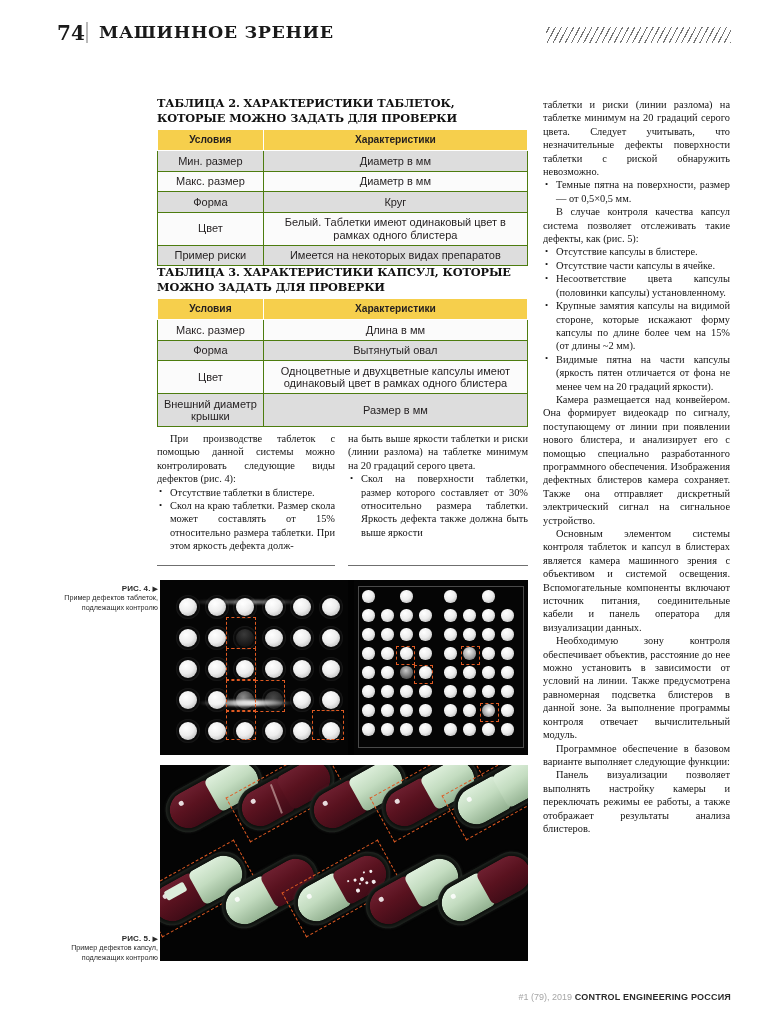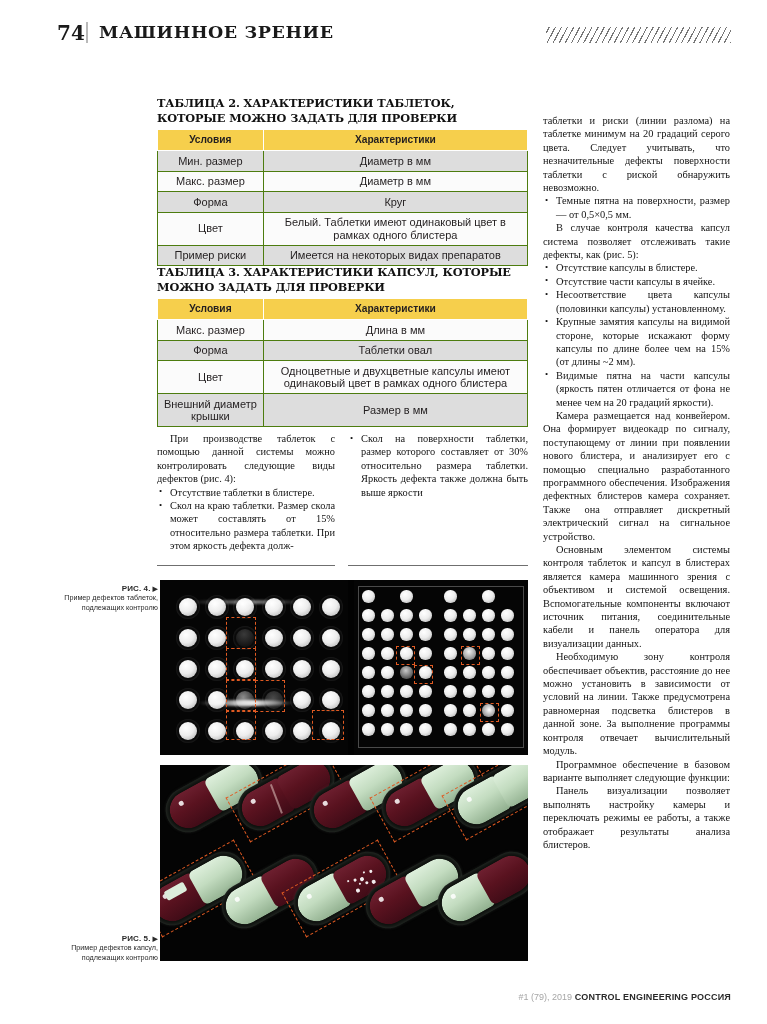--- a/index.html
+++ b/index.html
@@ -136,21 +136,21 @@
   #rule-left {
     position: absolute; left: 157px; top: 565px;
     width: 178px; height: 1px; background: #6f6f6f;
   }
   #rule-right {
     position: absolute; left: 348px; top: 565px;
     width: 180px; height: 1px; background: #6f6f6f;
   }
 
   #rightcol {
-    left: 543px; top: 114px; width: 187px;
+    left: 543px; top: 98px; width: 187px;
   }
 
   
   .fig-caption {
     position: absolute;
     font-family: "Liberation Sans", sans-serif;
     font-size: 7.2px;
     line-height: 9.4px;
     text-align: right;
     color: #2a2a2a;
@@ -312,21 +312,21 @@
       <th>Характеристики</th>
     </tr>
   </thead>
   <tbody>
     <tr class="plain">
       <td>Макс. размер</td>
       <td>Длина в мм</td>
     </tr>
     <tr class="shade">
       <td>Форма</td>
-      <td>Таблетки овал</td>
+      <td>Вытянутый овал</td>
     </tr>
     <tr class="plain">
       <td>Цвет</td>
       <td>Одноцветные и двухцветные капсулы имеют одинаковый цвет в рамках одного блистера</td>
     </tr>
     <tr class="shade">
       <td>Внешний диаметр крышки</td>
       <td>Размер в мм</td>
     </tr>
   </tbody>
@@ -335,20 +335,21 @@
 <div class="bodycol" id="midcol-left">
   <p>При производстве таблеток с помощью данной системы можно контролировать следующие виды дефектов (рис. 4):</p>
   <ul>
     <li>Отсутствие таблетки в блистере.</li>
     <li>Скол на краю таблетки. Размер скола может составлять от 15% относительно размера таблетки. При этом яркость дефекта долж-</li>
   </ul>
 </div>
 <div id="rule-left"></div>
 
 <div class="bodycol" id="midcol-right">
+  <p class="noind">на быть выше яркости таблетки и риски (линии разлома) на таблетке минимум на 20 градаций серого цвета.</p>
   <ul>
     <li>Скол на поверхности таблетки, размер которого составляет от 30% относительно размера таблетки. Яркость дефекта также должна быть выше яркости</li>
   </ul>
 </div>
 <div id="rule-right"></div>
 
 <div class="bodycol" id="rightcol">
   <p class="noind">таблетки и риски (линии разлома) на таблетке минимум на 20 градаций серого цвета. Следует учитывать, что незначительные дефекты поверхности таблетки с риской обнаружить невозможно.</p>
   <ul>
     <li>Темные пятна на поверхности, размер — от 0,5×0,5 мм.</li>

